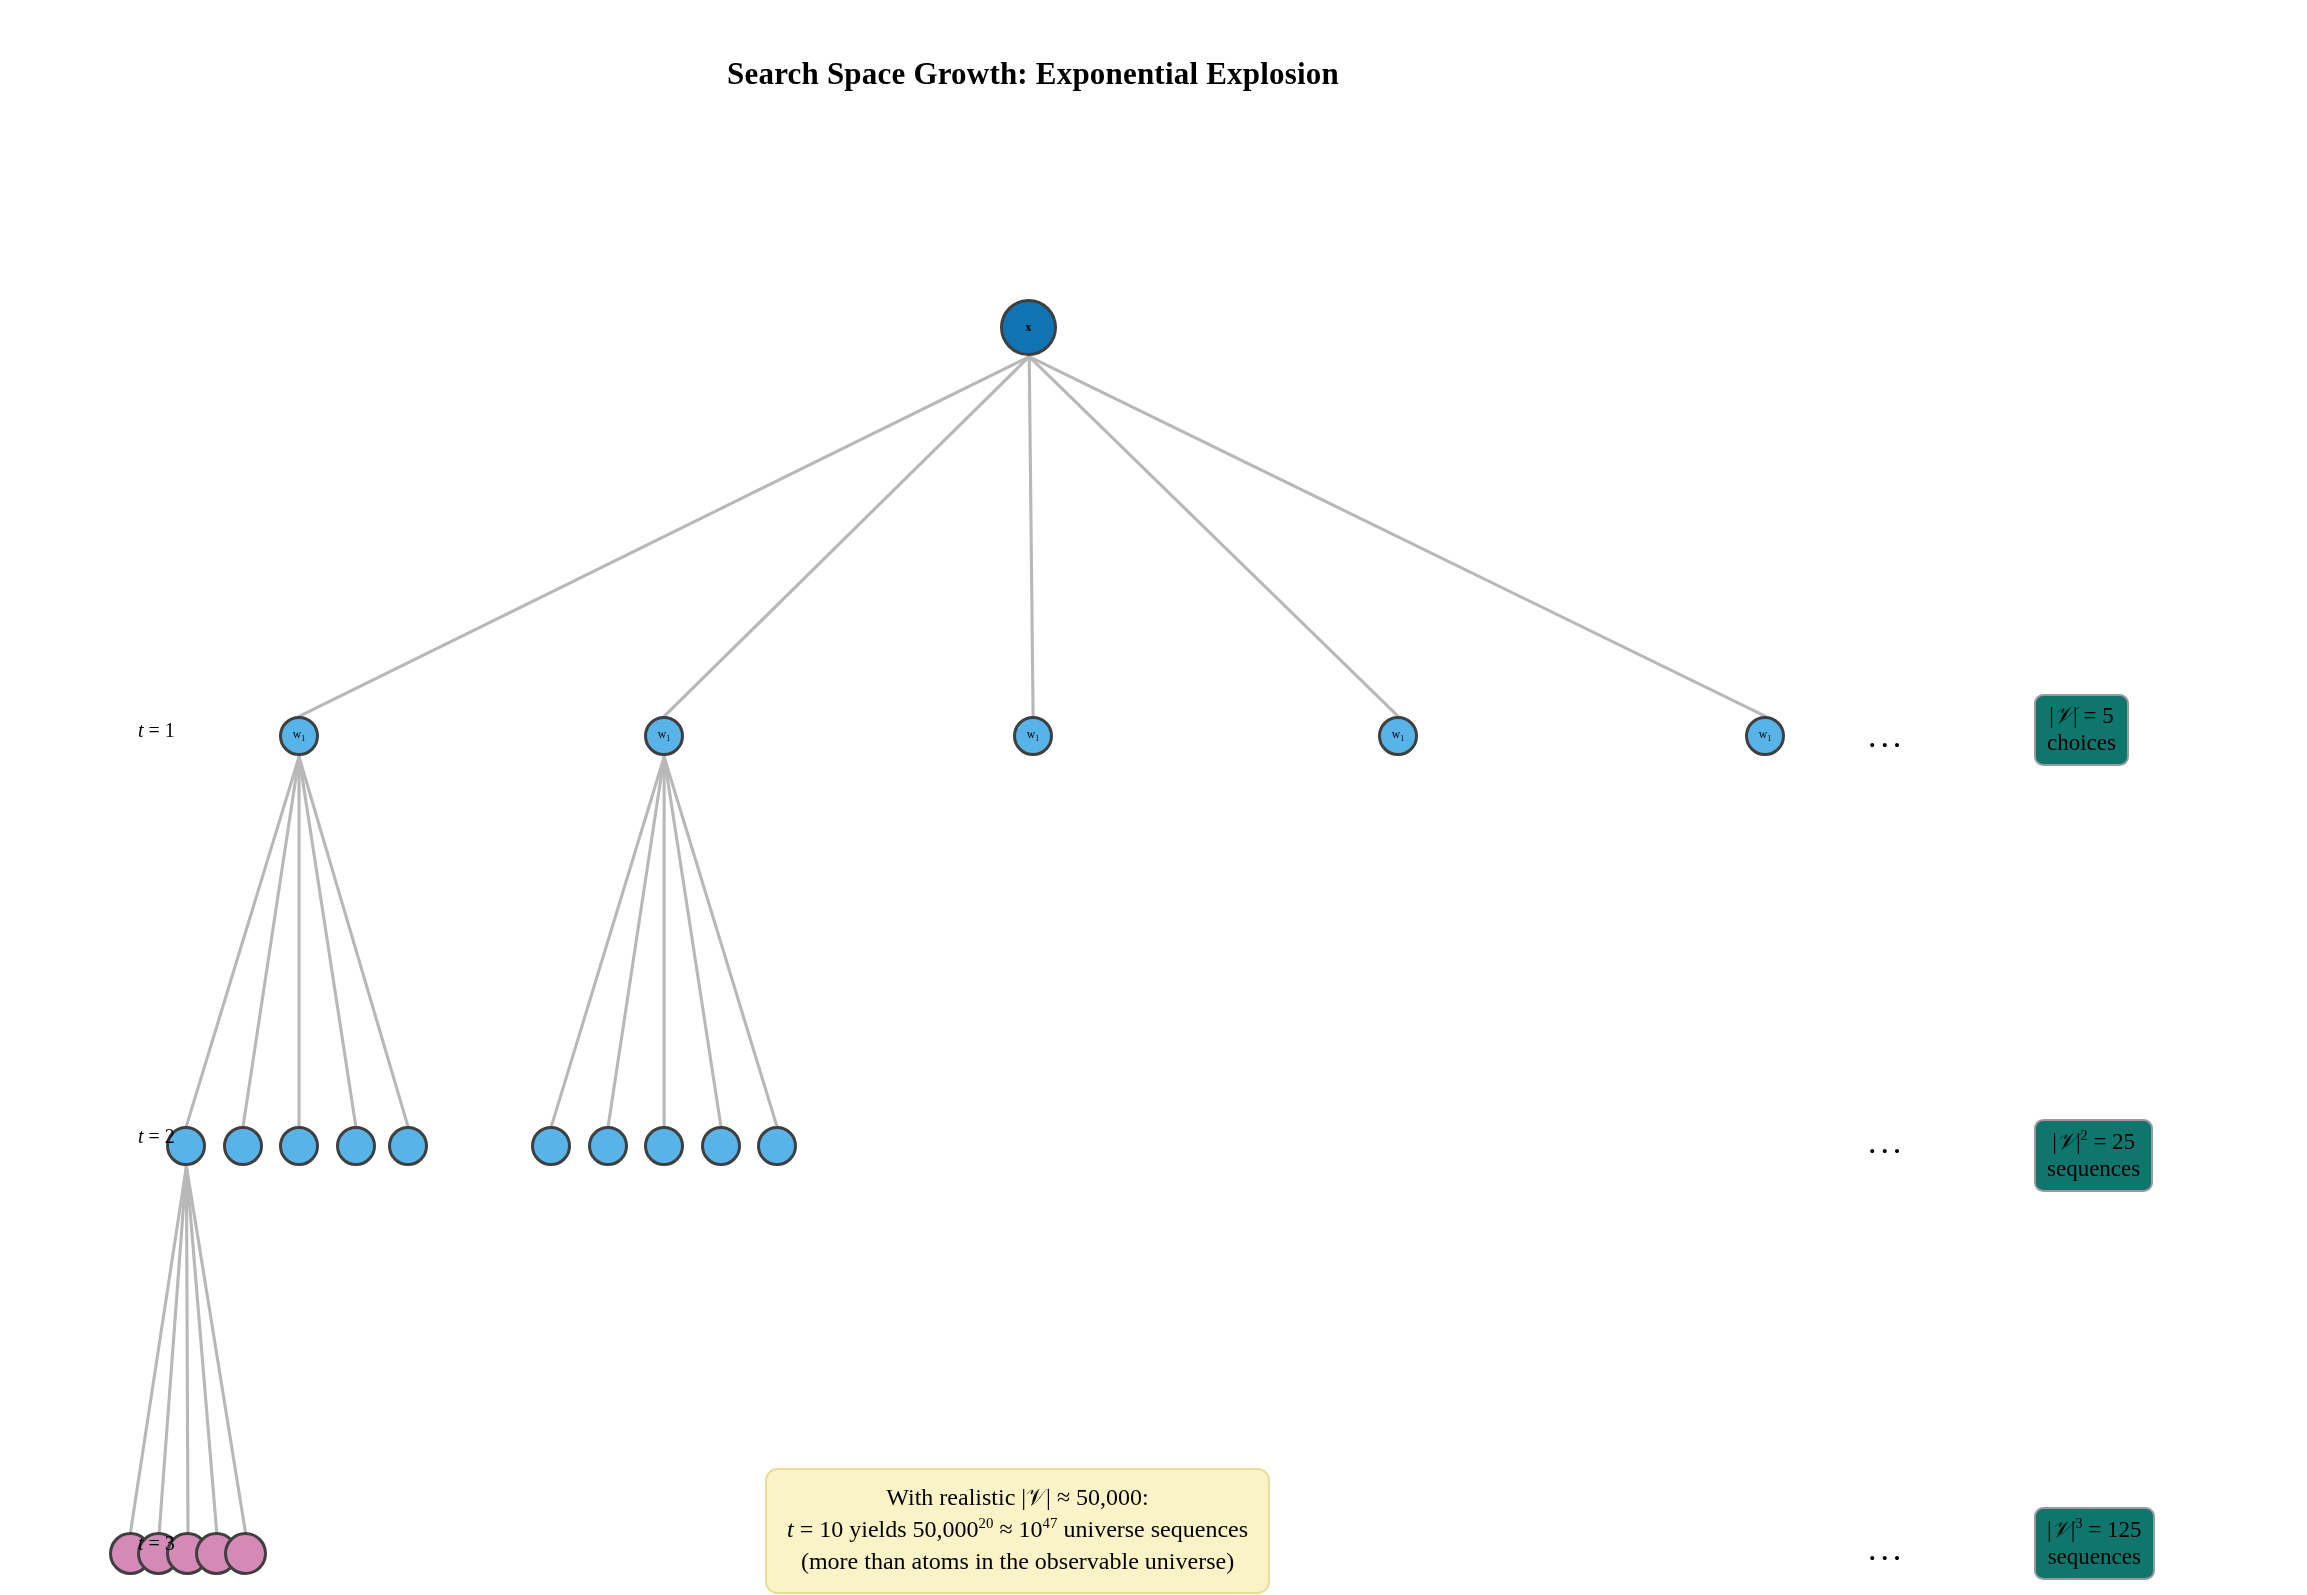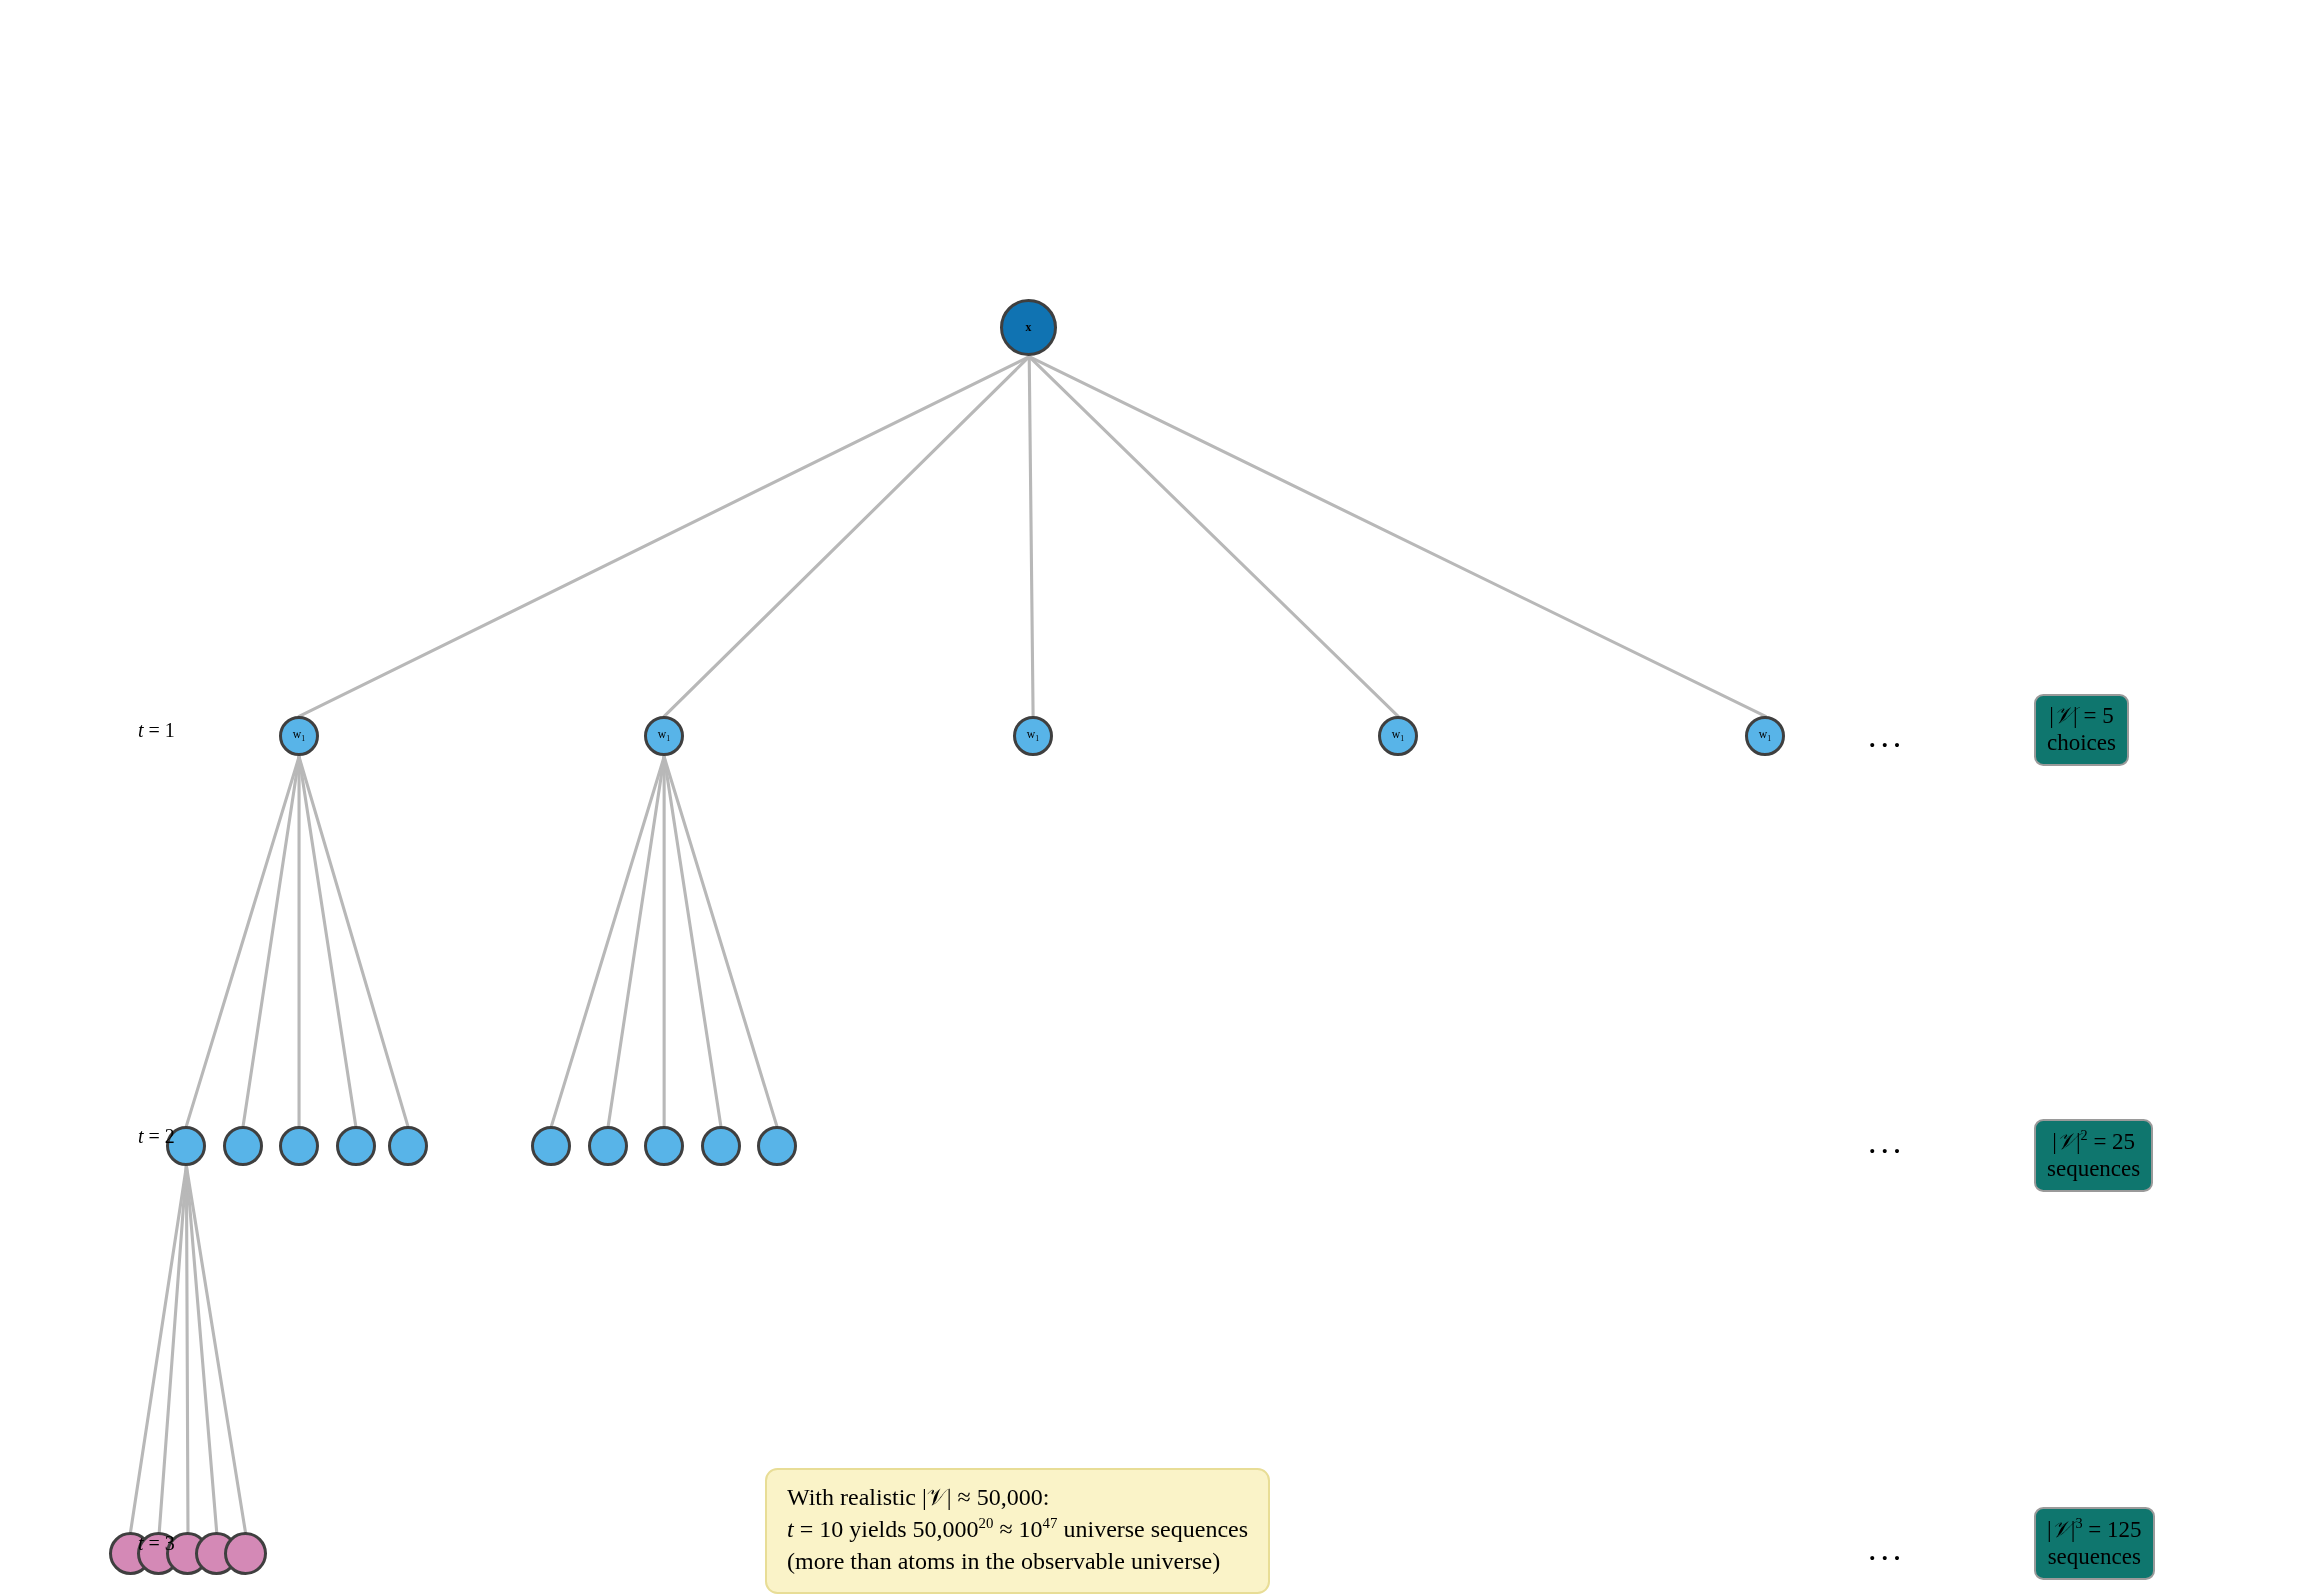--- a/index.html
+++ b/index.html
@@ -133,34 +133,35 @@
   sup.exp { font-size: 0.62em; vertical-align: super; font-style: normal; }
 
   
   #callout {
     position: absolute;
     box-sizing: border-box;
     background: #faf3c8;
     border: 2.3px solid #e8dd96;
     border-radius: 12.4px;
     padding: 12.4px 20px 14px 20px;
-    text-align: left;
+    text-align: center;
     font-family: "Liberation Serif", "DejaVu Serif", serif;
     font-size: 24px;
     color: #000;
     line-height: 1.33;
     white-space: nowrap;
   }
   #callout .cl { display: block; }
 </style>
 </head>
 <body>
 
 <div id="stage">
 
+  <div id="title">Search Space Growth: Exponential Explosion</div>
 
   <svg id="edges" viewBox="0 0 2970 2054" preserveAspectRatio="none">
       <line x1="1325" y1="459" x2="385" y2="922" stroke="#b8b8b8" stroke-width="4" stroke-linecap="round"></line>
       <line x1="1325" y1="459" x2="855" y2="922" stroke="#b8b8b8" stroke-width="4" stroke-linecap="round"></line>
       <line x1="1325" y1="459" x2="1330" y2="922" stroke="#b8b8b8" stroke-width="4" stroke-linecap="round"></line>
       <line x1="1325" y1="459" x2="1800" y2="922" stroke="#b8b8b8" stroke-width="4" stroke-linecap="round"></line>
       <line x1="1325" y1="459" x2="2273" y2="922" stroke="#b8b8b8" stroke-width="4" stroke-linecap="round"></line>
       <line x1="385" y1="974" x2="240" y2="1449" stroke="#b8b8b8" stroke-width="4" stroke-linecap="round"></line>
       <line x1="385" y1="974" x2="313" y2="1449" stroke="#b8b8b8" stroke-width="4" stroke-linecap="round"></line>
       <line x1="385" y1="974" x2="385" y2="1449" stroke="#b8b8b8" stroke-width="4" stroke-linecap="round"></line>

